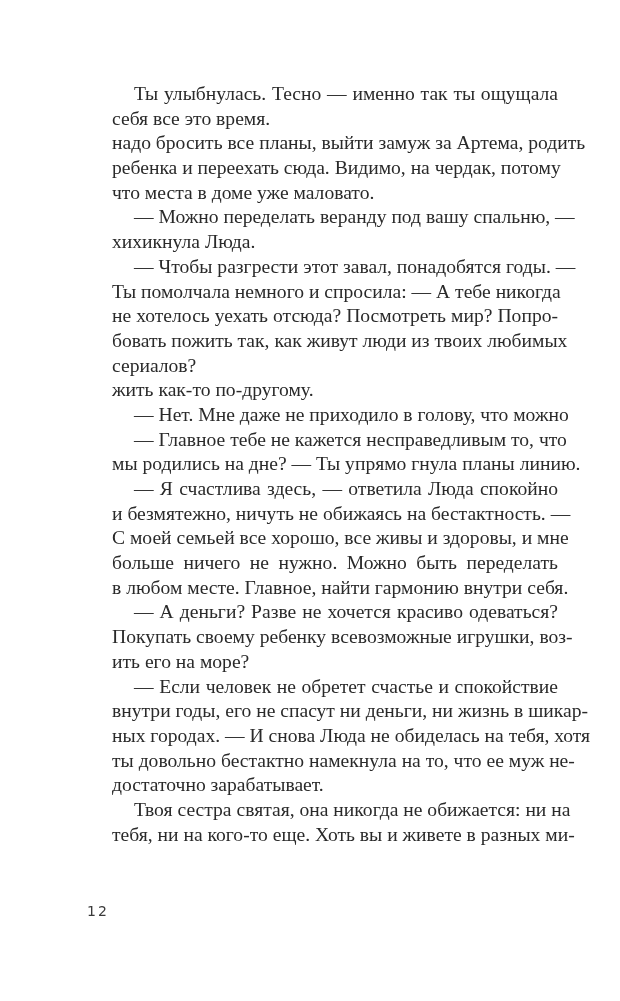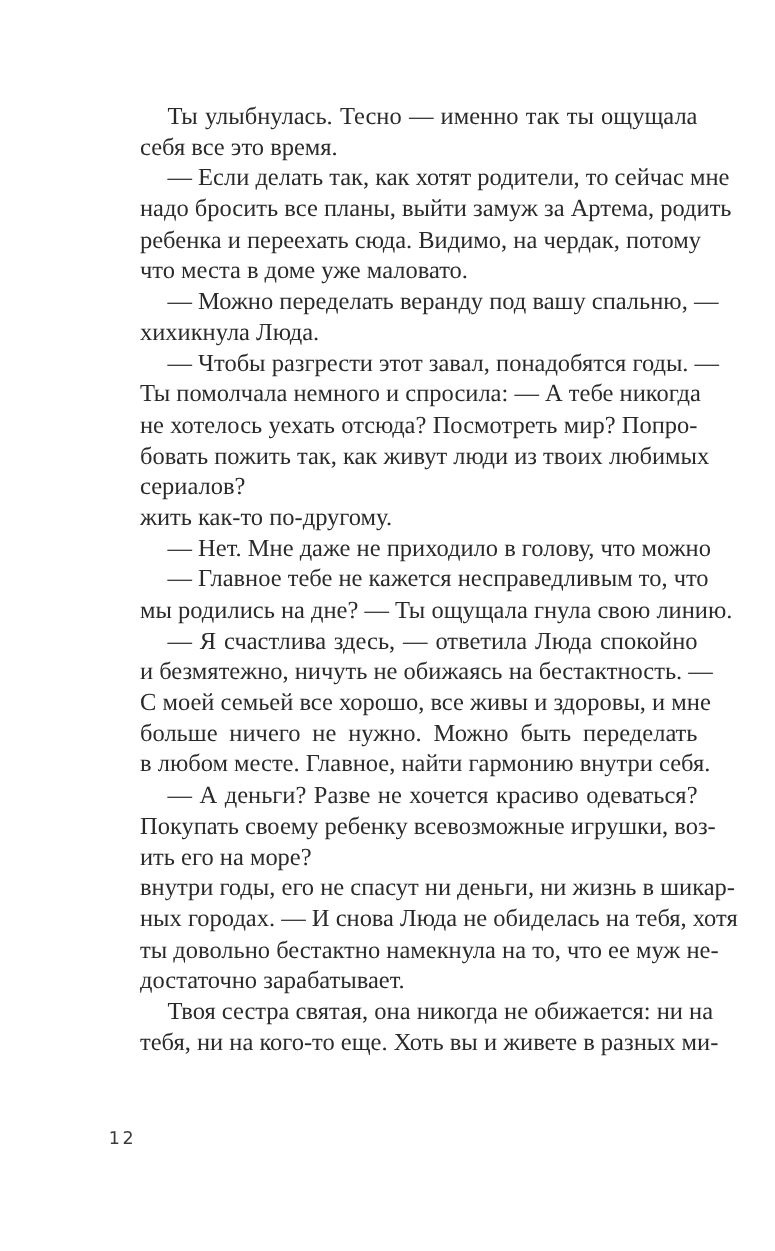--- a/index.html
+++ b/index.html
@@ -53,43 +53,43 @@
       color: #3a3a3a;
     }
   </style>
 </head>
 <body>
 
 <div class="page">
   <div class="text-block" id="text-block">
       <span class="line indent">Ты улыбнулась. Тесно — именно так ты ощущала</span>
       <span class="line last">себя все это время.</span>
-      <span class="line indent">— Если делать так, как хотят родители, то сейчас мне</span>
       <span class="line">надо бросить все планы, выйти замуж за Артема, родить</span>
       <span class="line">ребенка и переехать сюда. Видимо, на чердак, потому</span>
       <span class="line last">что места в доме уже маловато.</span>
       <span class="line indent">— Можно переделать веранду под вашу спальню, —</span>
       <span class="line last">хихикнула Люда.</span>
       <span class="line indent">— Чтобы разгрести этот завал, понадобятся годы. —</span>
       <span class="line">Ты помолчала немного и спросила: — А тебе никогда</span>
       <span class="line">не хотелось уехать отсюда? Посмотреть мир? Попро-</span>
       <span class="line">бовать пожить так, как живут люди из твоих любимых</span>
       <span class="line last">сериалов?</span>
       <span class="line last">жить как-то по-другому.</span>
       <span class="line indent">— Нет. Мне даже не приходило в голову, что можно</span>
       <span class="line indent">— Главное тебе не кажется несправедливым то, что</span>
-      <span class="line last">мы родились на дне? — Ты ощущала гнула свою линию.</span>
+      <span class="line last">мы родились на дне? — Ты упрямо гнула планы линию.</span>
       <span class="line indent">— Я счастлива здесь, — ответила Люда спокойно</span>
       <span class="line">и безмятежно, ничуть не обижаясь на бестактность. —</span>
       <span class="line">С моей семьей все хорошо, все живы и здоровы, и мне</span>
       <span class="line">больше ничего не нужно. Можно быть переделать</span>
       <span class="line last">в любом месте. Главное, найти гармонию внутри себя.</span>
       <span class="line indent">— А деньги? Разве не хочется красиво одеваться?</span>
       <span class="line">Покупать своему ребенку всевозможные игрушки, воз-</span>
       <span class="line last">ить его на море?</span>
+      <span class="line indent">— Если человек не обретет счастье и спокойствие</span>
       <span class="line">внутри годы, его не спасут ни деньги, ни жизнь в шикар-</span>
       <span class="line">ных городах. — И снова Люда не обиделась на тебя, хотя</span>
       <span class="line">ты довольно бестактно намекнула на то, что ее муж не-</span>
       <span class="line last">достаточно зарабатывает.</span>
       <span class="line indent">Твоя сестра святая, она никогда не обижается: ни на</span>
       <span class="line">тебя, ни на кого-то еще. Хоть вы и живете в разных ми-</span>
     </div>
   <div class="page-number">12</div>
 </div>
 

